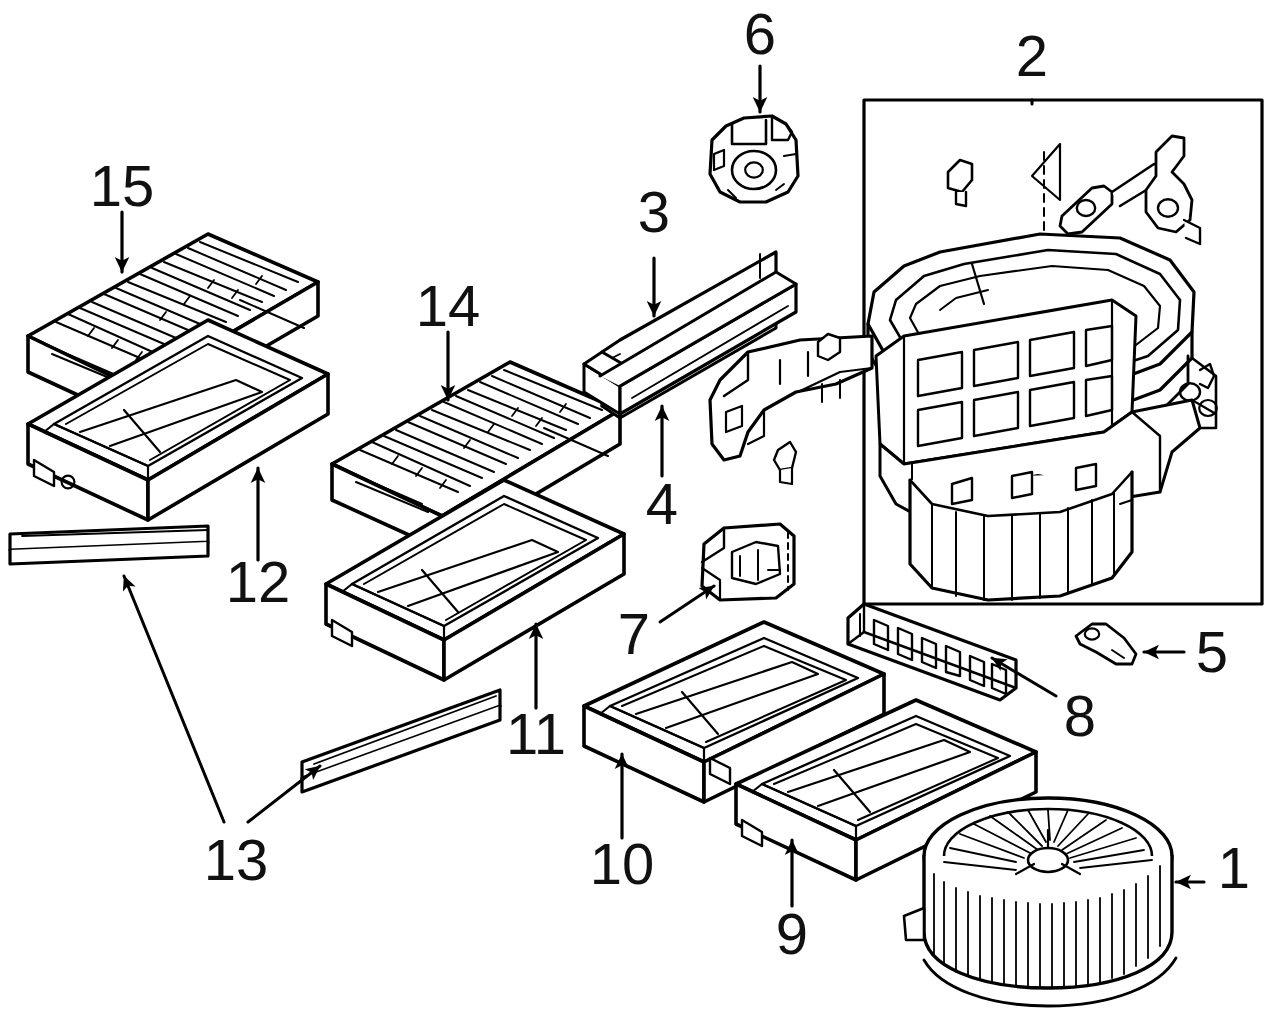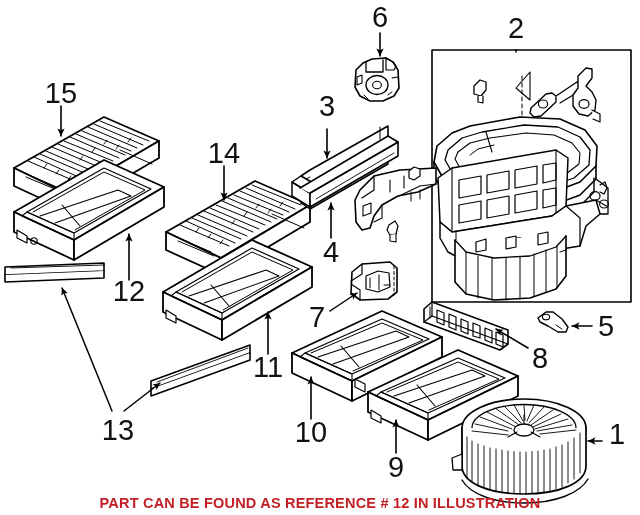--- a/index.html
+++ b/index.html
@@ -414,15 +414,14 @@
     <text class="lbl" x="396" y="477" text-anchor="middle">9</text>
     <text class="lbl" x="311" y="442" text-anchor="middle">10</text>
     <text class="lbl" x="268" y="377" text-anchor="middle">11</text>
     <text class="lbl" x="129" y="301" text-anchor="middle">12</text>
     <text class="lbl" x="118" y="440" text-anchor="middle">13</text>
     <text class="lbl" x="224" y="163" text-anchor="middle">14</text>
     <text class="lbl" x="61" y="103" text-anchor="middle">15</text>
   </g>
 </svg>
 
-<div class="footnote">PART CAN BE FOUND AS REFERENCE # 12 IN ILLUSTRATION</div>
 
 </div>
 
 </body></html>

